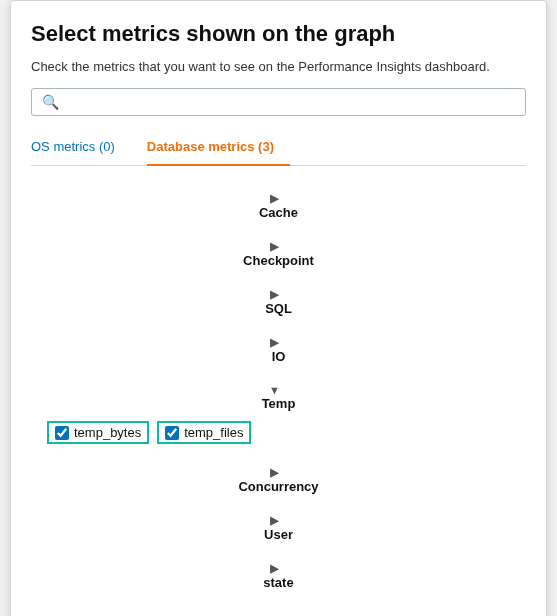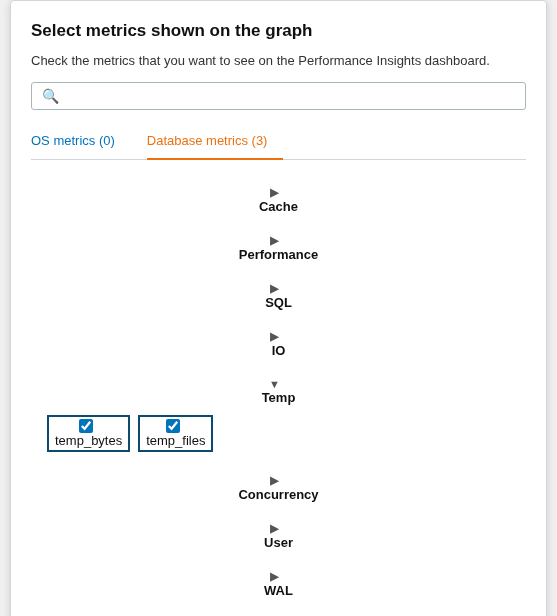--- a/index.html
+++ b/index.html
@@ -14,21 +14,21 @@
     .modal {
       background: #fff;
       border: 1px solid #d1d5db;
       border-radius: 4px;
       width: 537px;
       min-height: 596px;
       padding: 20px 20px 20px 20px;
       box-shadow: 0 2px 8px rgba(0,0,0,0.15);
     }
     .modal-title {
-      font-size: 17px;
+      font-size: 22px;
       font-weight: 700;
       color: #0f1111;
       margin-bottom: 12px;
     }
     .modal-description {
       font-size: 13px;
       color: #333;
       margin-bottom: 14px;
     }
     .search-box {
@@ -63,21 +63,21 @@
       cursor: pointer;
       color: #0073bb;
       margin-right: 16px;
       border-bottom: 2px solid transparent;
       position: relative;
       top: 1px;
     }
     .tab.active {
       color: #ec7211;
       border-bottom: 2px solid #ec7211;
-      font-weight: 400;
+      font-weight: 700;
     }
     .tab.inactive {
       color: #0073bb;
       border-bottom: 2px solid transparent;
     }
     .metrics-list {
       margin-top: 6px;
     }
     .metric-group {
       padding: 6px 0;
@@ -108,22 +108,21 @@
     }
     .metric-item {
       display: flex;
       align-items: center;
       font-size: 13px;
       color: #0f1111;
       padding: 2px 6px;
       border: 2px solid transparent;
     }
     .metric-item.highlighted {
-      border: 2px solid #0c4a6e;
-      flex-direction: column;
+      border: 2px solid #14b8a6;
     }
     .metric-item input[type="checkbox"] {
       margin-right: 5px;
       width: 14px;
       height: 14px;
       accent-color: #0073bb;
     }
   </style>
 </head>
 <body>
@@ -147,21 +146,21 @@
       <div class="metric-group-header">
         <span class="arrow arrow-right"></span>
         <span>Cache</span>
       </div>
     </div>
 
 
     <div class="metric-group">
       <div class="metric-group-header">
         <span class="arrow arrow-right"></span>
-        <span>Performance</span>
+        <span>Checkpoint</span>
       </div>
     </div>
 
     <div class="metric-group">
       <div class="metric-group-header">
         <span class="arrow arrow-right"></span>
         <span>SQL</span>
       </div>
     </div>
 
@@ -196,26 +195,20 @@
       </div>
     </div>
 
     <div class="metric-group">
       <div class="metric-group-header">
         <span class="arrow arrow-right"></span>
         <span>User</span>
       </div>
     </div>
 
-    <div class="metric-group">
-      <div class="metric-group-header">
-        <span class="arrow arrow-right"></span>
-        <span>WAL</span>
-      </div>
-    </div>
 
     <div class="metric-group">
       <div class="metric-group-header">
         <span class="arrow arrow-right"></span>
         <span>state</span>
       </div>
     </div>
 
   </div>
 </div>

